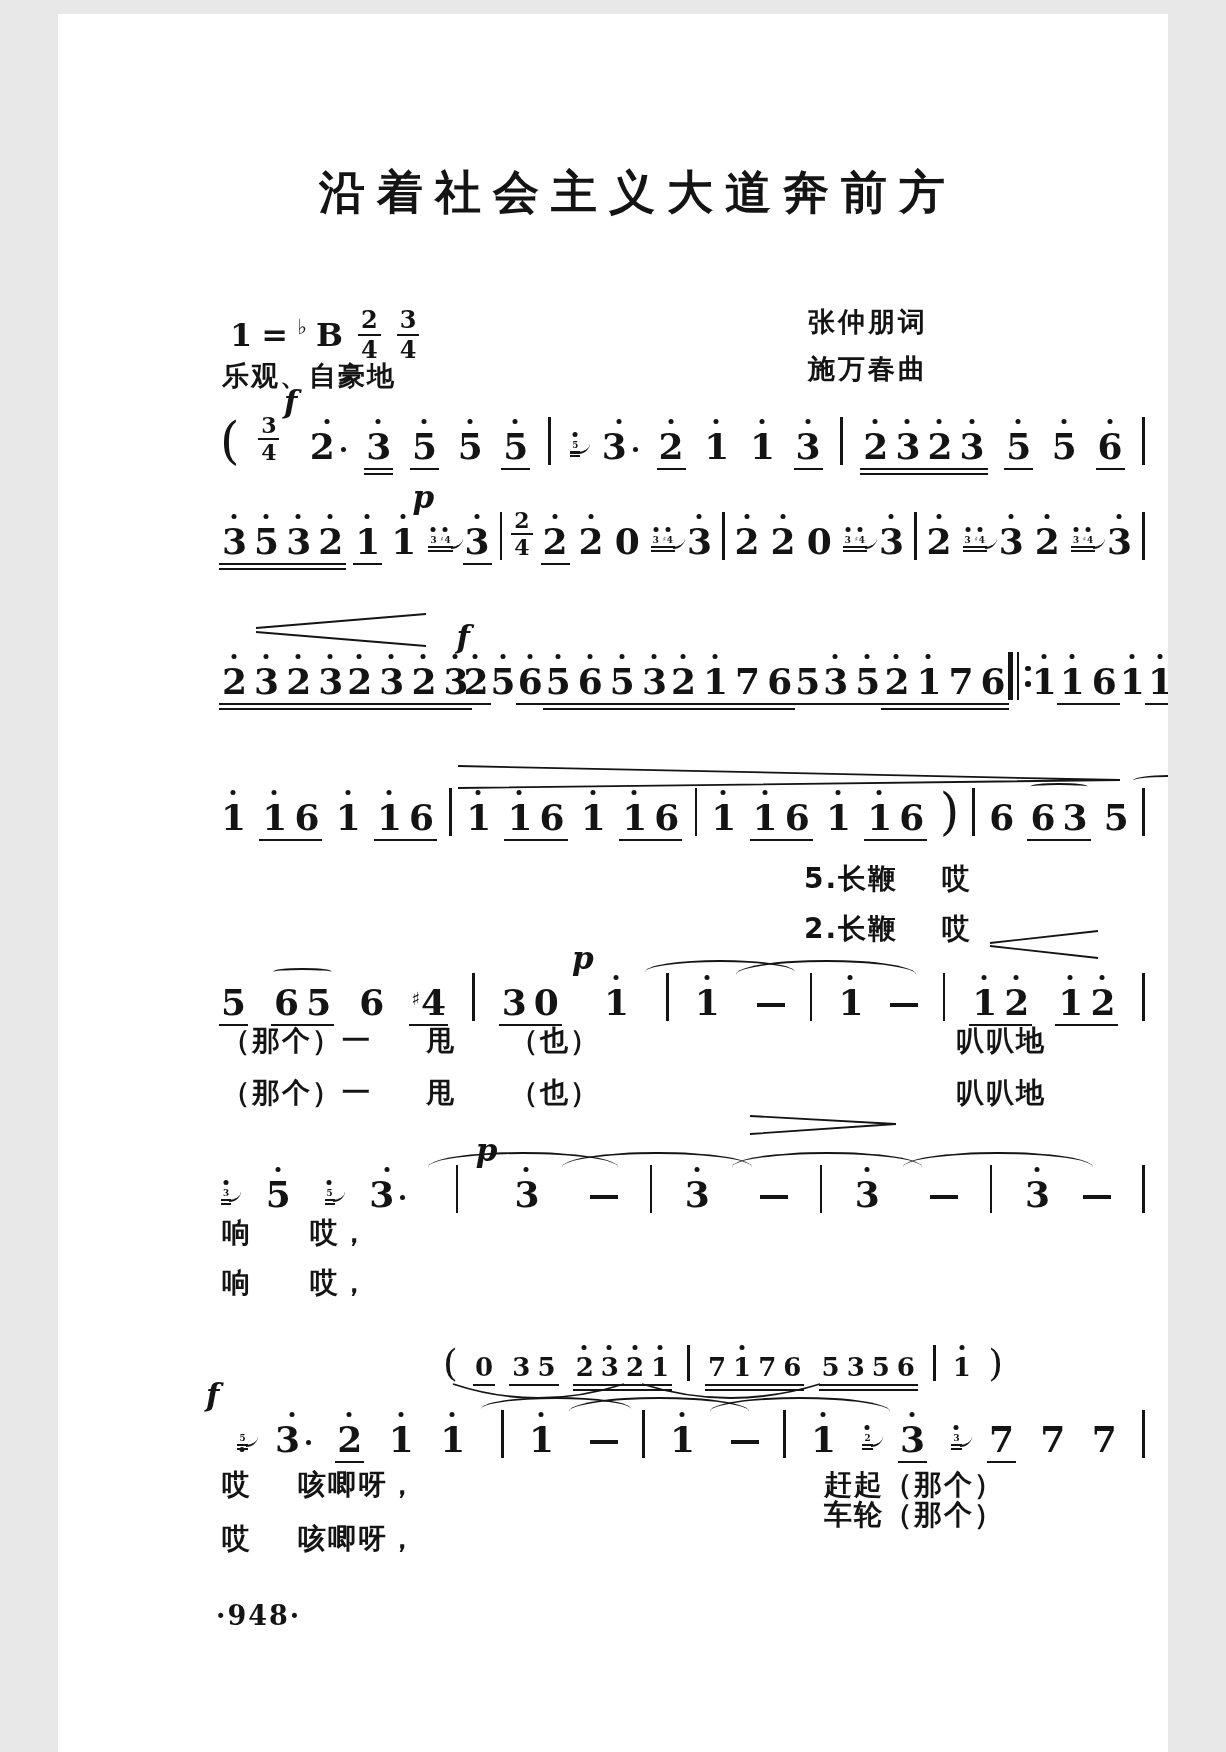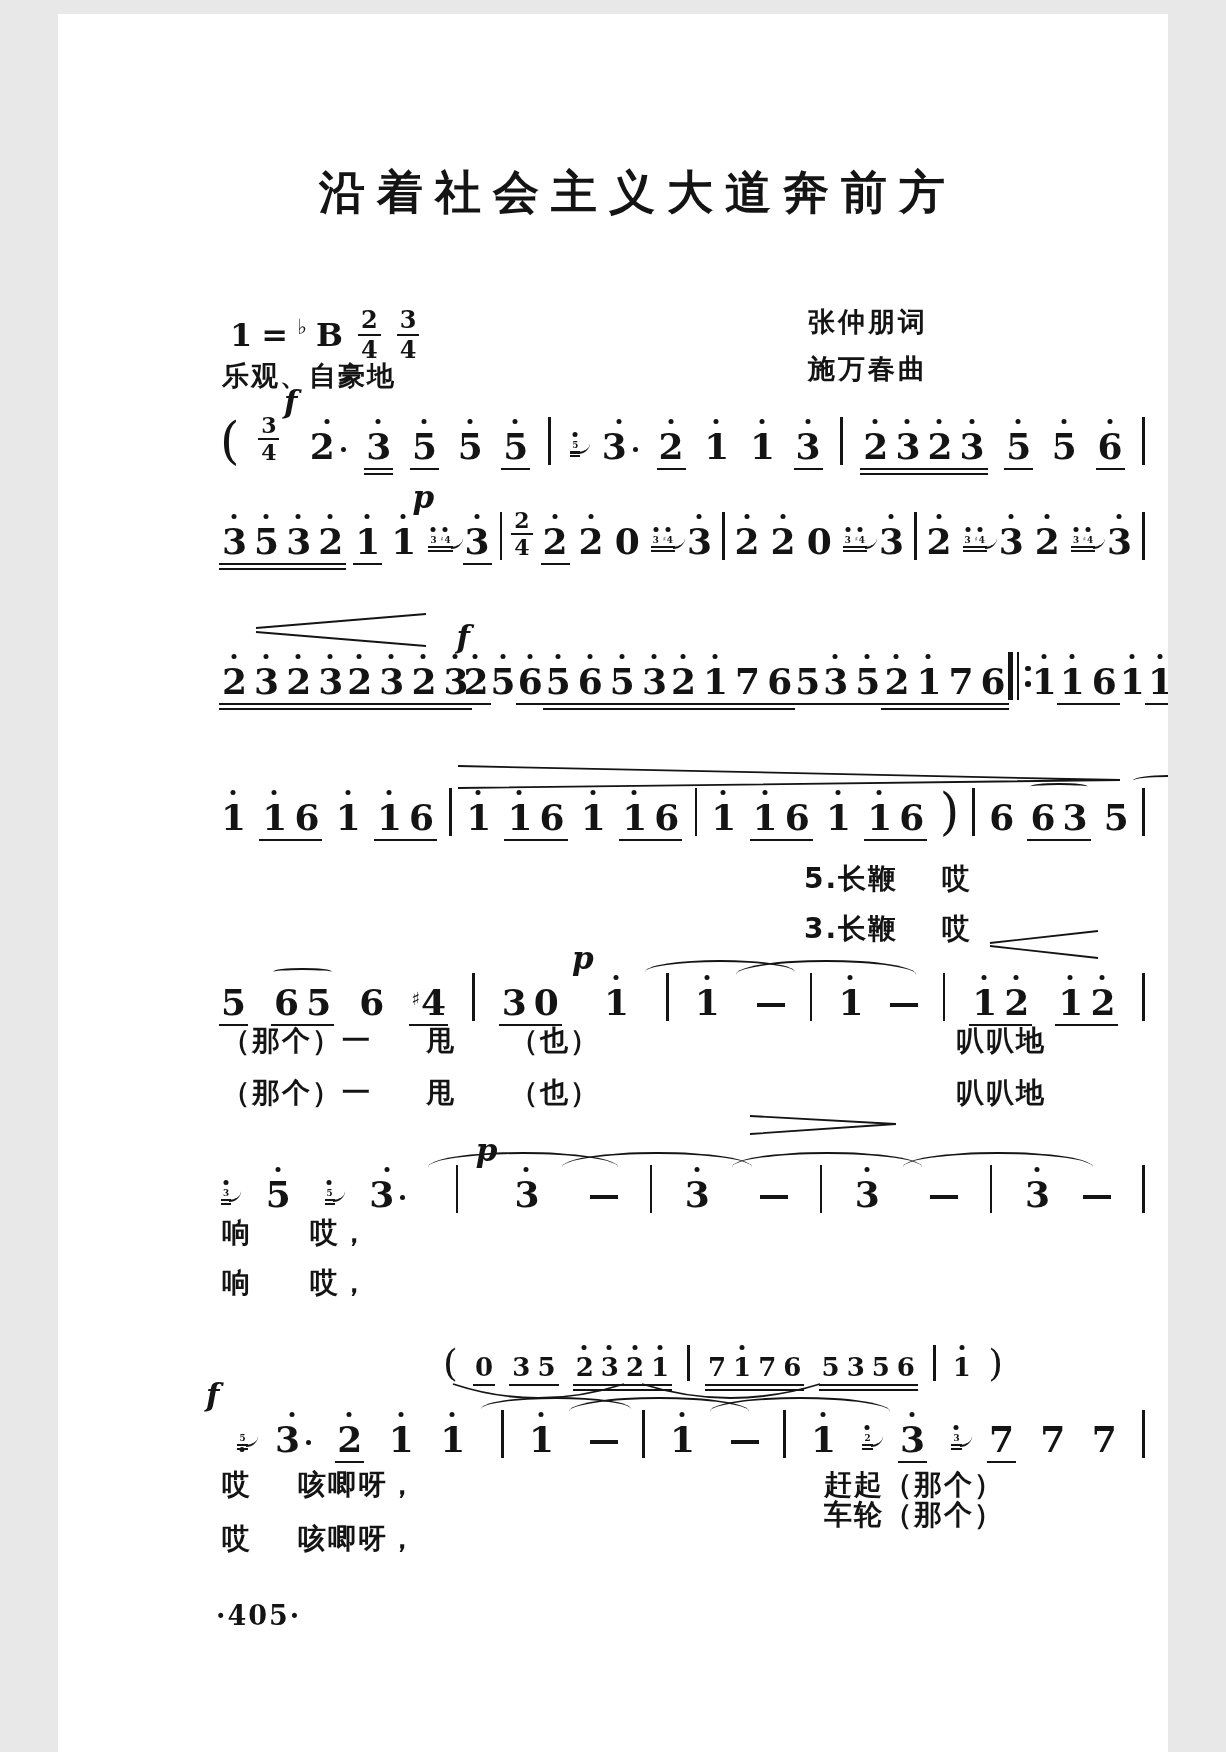--- a/index.html
+++ b/index.html
@@ -506,21 +506,21 @@
         </span>
         <span class="note">7<i class="ul" style="bottom: -4px;"></i></span>
         <span class="note">7</span>
         <span class="note">7</span>
         <span class="bar"></span>
       </div>
     </div>
   <div id="lyrics">
       <div class="lyr" style="left: 746px; top: 846px;">5.长鞭</div>
       <div class="lyr" style="left: 884px; top: 846px;">哎</div>
-      <div class="lyr" style="left: 746px; top: 896px;">3.长鞭</div>
+      <div class="lyr" style="left: 746px; top: 896px;">2.长鞭</div>
       <div class="lyr" style="left: 884px; top: 896px;">哎</div>
       <div class="lyr" style="left: 164px; top: 1008px;">（那个）一</div>
       <div class="lyr" style="left: 368px; top: 1008px;">甩</div>
       <div class="lyr" style="left: 452px; top: 1008px;">（也）</div>
       <div class="lyr" style="left: 898px; top: 1008px;">叭叭地</div>
       <div class="lyr" style="left: 164px; top: 1060px;">（那个）一</div>
       <div class="lyr" style="left: 368px; top: 1060px;">甩</div>
       <div class="lyr" style="left: 452px; top: 1060px;">（也）</div>
       <div class="lyr" style="left: 898px; top: 1060px;">叭叭地</div>
       <div class="lyr" style="left: 164px; top: 1200px;">响</div>
@@ -539,14 +539,14 @@
     <g fill="none" stroke="#141414" stroke-width="1.8">
       <path d="M368,600 L198,614 M198,618 L368,632"></path>
       <path d="M400,752 L1062,766 M400,774 L1062,766"></path>
       <path d="M1040,917 L932,929 M932,932 L1040,944"></path>
       <path d="M692,1102 L838,1110 M692,1120 L838,1110"></path>
       <path d="M395,1370 Q480,1398 566,1370"></path>
       <path d="M584,1370 Q672,1398 762,1370"></path>
     </g>
   </svg>
 
-  <div class="pageno">·405·</div>
+  <div class="pageno">·948·</div>
 </div>
 
 </body></html>

